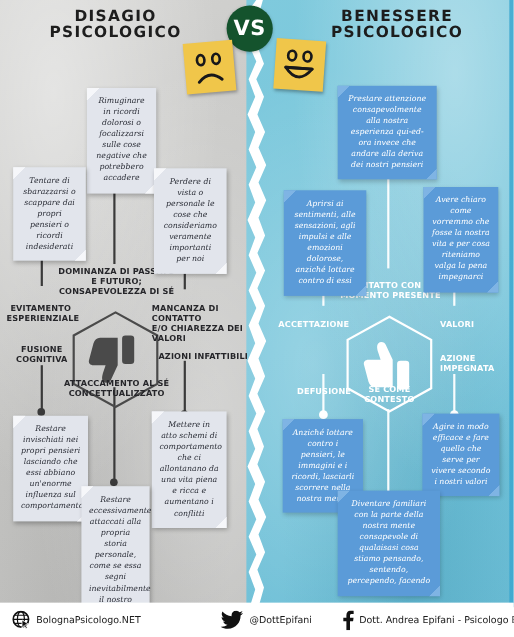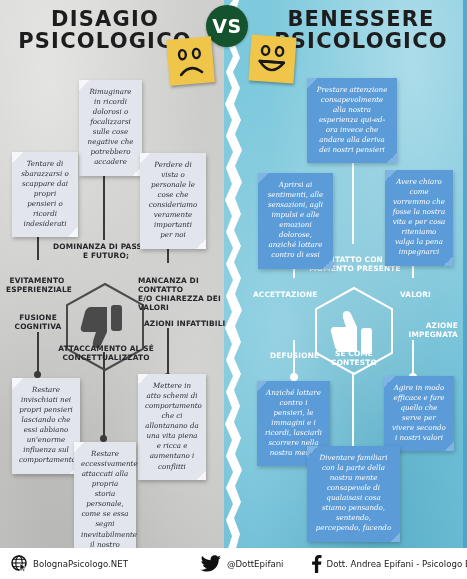--- a/index.html
+++ b/index.html
@@ -38,21 +38,21 @@
     pointer-events:none;
   }
   .footer-bg{
     position:absolute; left:0; bottom:0; width:467px; height:31px; background:#ffffff;
   }
 
   
   .title{
     position:absolute; text-align:center; line-height:1.06;
     font-family:"DejaVu Sans", sans-serif;
-    font-weight:700; letter-spacing:1.2px; font-size:21px;
+    font-weight:700; letter-spacing:1.2px; font-size:14px;
     text-transform:uppercase;
   }
   .title span{ display:block; }
   #title-left{ left:10px; top:8px; width:190px; color:#1d1d1d; }
   #title-right{ right:8px; top:8px; width:196px; color:#1d1d1d; }
 
   
   .vs-badge{
     position:absolute; left:206px; top:5px; width:42px; height:42px;
     border-radius:50%; background:#14532d;
@@ -203,20 +203,21 @@
         <path d="M27,2 L27,27 L21,40 C20,43 16,44 14,42 C12,40 13,36 14,33 L16,27 L5,27
                  C2,27 0,25 1,22 L5,7 C6,4 8,2 11,2 Z" fill="#4a4a4a"></path>
         <rect x="31" y="0" width="11" height="26" rx="3" fill="#4a4a4a"></rect>
       </g>
     </svg>
   </div>
 
   <div class="hexlabel dark" style="left:22px; top:243px; width:168px; text-align:center;">
     <div>DOMINANZA DI PASSATO</div>
     <div>E FUTURO;</div>
+    <div>CONSAPEVOLEZZA DI SÉ</div>
   </div>
   <div class="hexlabel dark" style="left:6px; top:277px; width:62px; text-align:center;">
     <div>EVITAMENTO</div>
     <div>ESPERIENZIALE</div>
   </div>
   <div class="hexlabel dark" style="left:12px; top:314px; width:52px; text-align:center;">
     <div>FUSIONE</div>
     <div>COGNITIVA</div>
   </div>
   <div class="hexlabel dark" style="left:138px; top:277px; width:92px; text-align:left;">
@@ -266,21 +267,21 @@
     </svg>
   </div>
 
   <div class="hexlabel lightx" style="left:284px; top:256px; width:142px; text-align:center;">
     <div>CONTATTO CON IL</div>
     <div>MOMENTO PRESENTE</div>
   </div>
   <div class="hexlabel lightx" style="left:253px; top:291px; width:62px; text-align:left;">ACCETTAZIONE</div>
   <div class="hexlabel lightx" style="left:270px; top:328px; width:46px; text-align:left;margin-top:24px;">DEFUSIONE</div>
   <div class="hexlabel lightx" style="left:400px; top:291px; width:52px; text-align:left;">VALORI</div>
-  <div class="hexlabel lightx" style="left:400px; top:322px; width:58px; text-align:right;">
+  <div class="hexlabel lightx" style="left:400px; top:322px; width:58px; text-align:left;">
     <div>AZIONE</div>
     <div>IMPEGNATA</div>
   </div>
   <div class="hexlabel lightx" style="left:304px; top:350px; width:100px; text-align:center;">
     <div>SÈ COME</div>
     <div>CONTESTO</div>
   </div>
 
   <div class="card blue" style="left:307px; top:78px;  width:90px;">Prestare attenzione consapevolmente alla nostra esperienza qui-ed-ora invece che andare alla deriva dei nostri pensieri</div>
   <div class="card blue" style="left:258px; top:173px; width:75px;">Aprirsi ai sentimenti, alle sensazioni, agli impulsi e alle emozioni dolorose, anziché lottare contro di essi</div>

